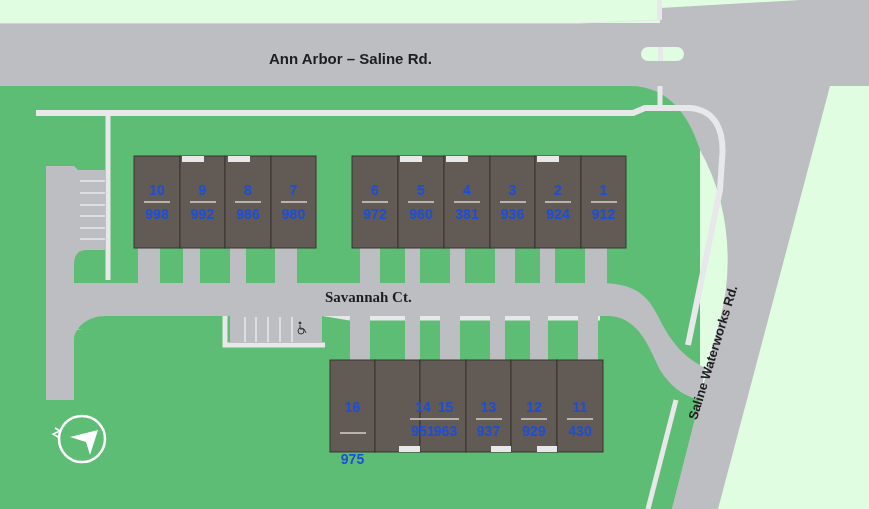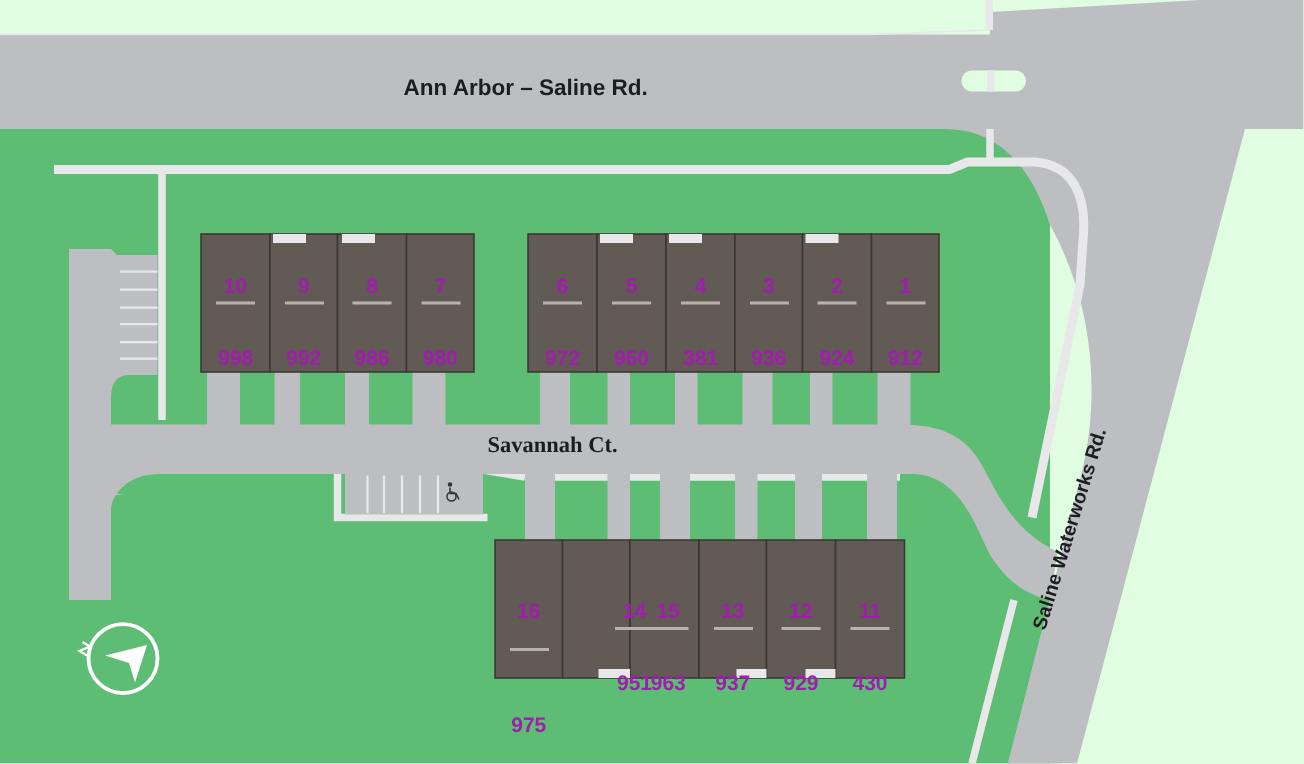--- a/index.html
+++ b/index.html
@@ -1,23 +1,23 @@
 <!DOCTYPE html>
 <html><head>
 <meta charset="utf-8">
 <style>
   html, body { margin: 0; padding: 0; }
   body { width: 869px; height: 509px; overflow: hidden; background: #e0fde2; font-family: "Liberation Sans", sans-serif; }
   #map { position: relative; width: 869px; height: 509px; }
   svg { position: absolute; left: 0; top: 0; }
   .road-label { position: absolute; font-family: "Liberation Sans", sans-serif; font-weight: bold; color: #1d1d1f; white-space: nowrap; }
-  .lot { position: absolute; display: flex; flex-direction: column; align-items: center; color: #a21caf; font-family: "Liberation Sans", sans-serif; font-weight: bold; }
+  .lot { position: absolute; display: flex; flex-direction: column; align-items: center; color: #1d4ed8; font-family: "Liberation Sans", sans-serif; font-weight: bold; }
   .lot .num { font-size: 14px; line-height: 16px; }
   .lot .rule { width: 26px; height: 2px; background: #b8b3ad; margin: 3px 0 3px 0; }
-  .lot .addr { font-size: 14px; line-height: 16px; margin-top: 24px; }
+  .lot .addr { font-size: 14px; line-height: 16px; }
 </style>
 </head>
 <body>
 
 <div id="map">
   <svg width="869" height="509" viewBox="0 0 869 509">
 
     <rect x="0" y="0" width="869" height="509" fill="#e0fde2"></rect>
 
     <path d="M0,84 L700,84 L700,509 L0,509 Z" fill="#5ebd75"></path>

